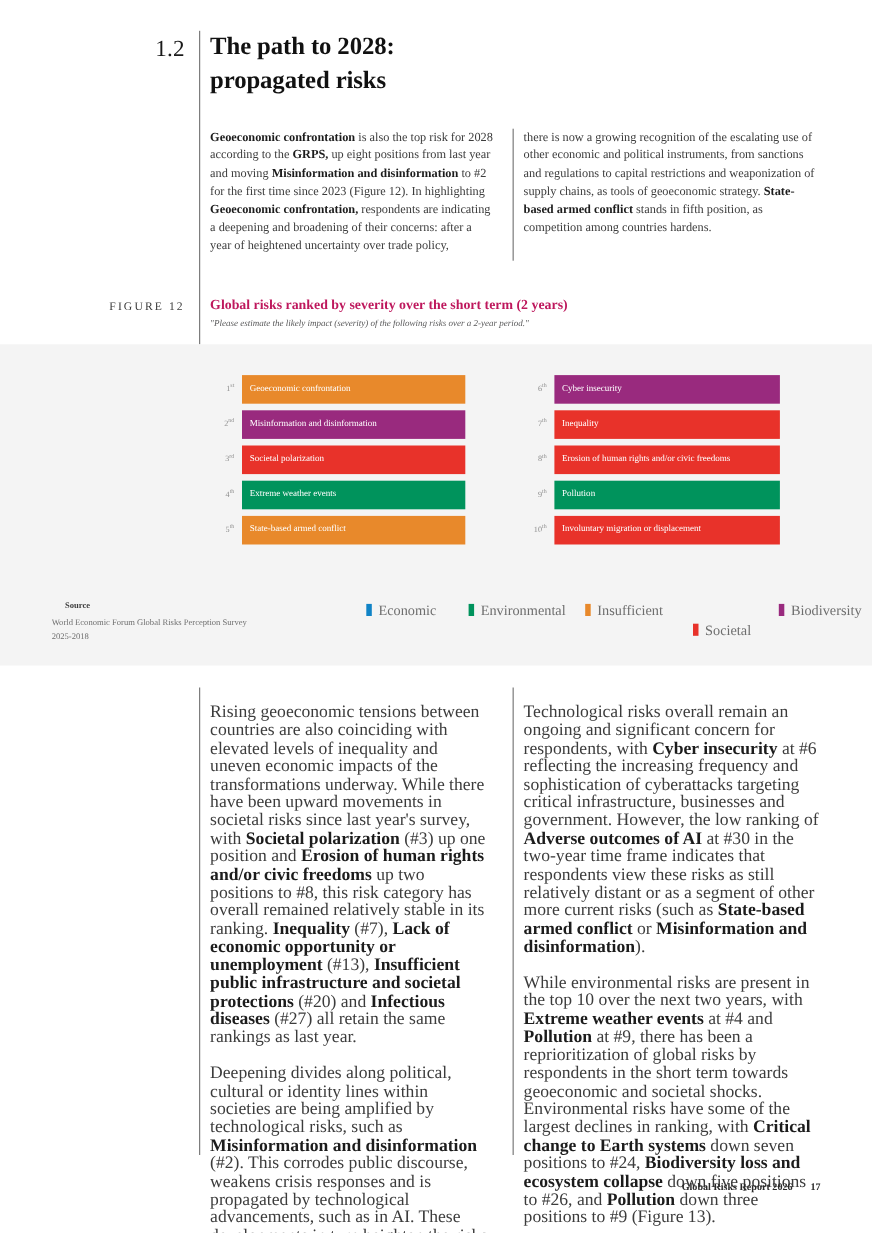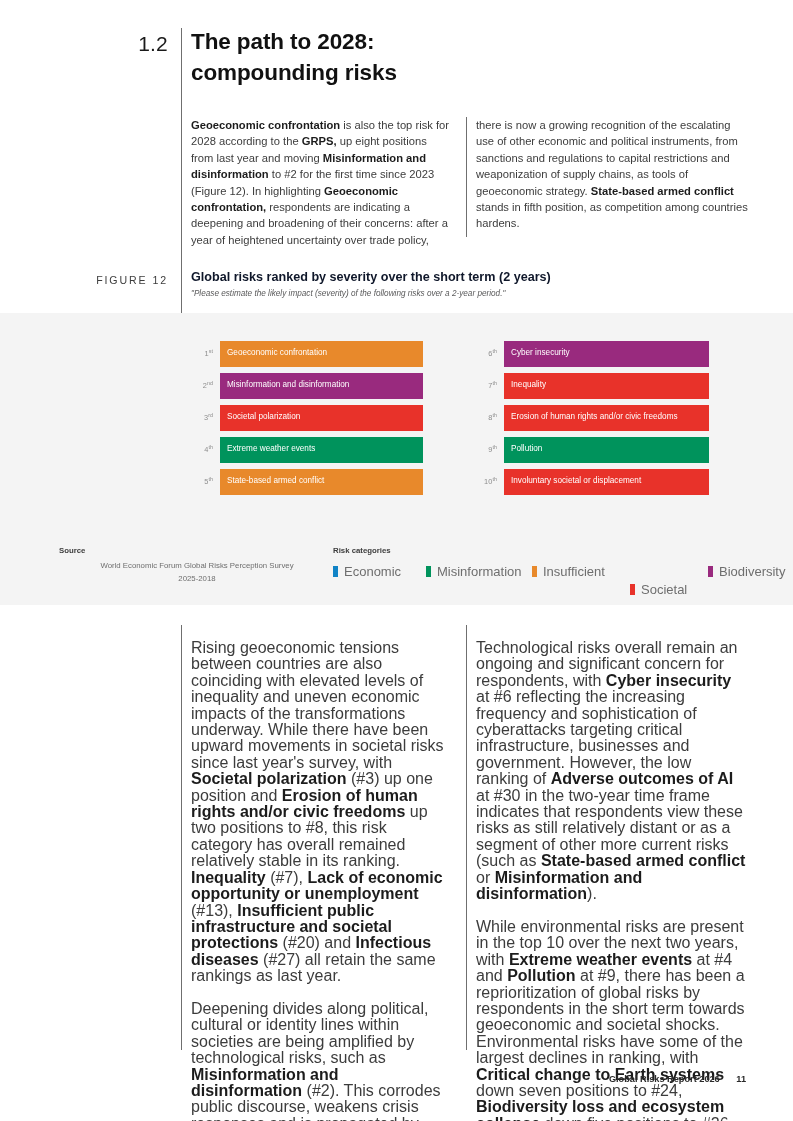--- a/index.html
+++ b/index.html
@@ -10,21 +10,21 @@
     width: 793px;
     height: 1121px;
     background: #ffffff;
     font-family: "Liberation Sans", sans-serif;
     color: #3d3d3d;
     position: relative;
     overflow: hidden;
   }
 
   
-  .page { position: relative; width: 635px; height: 1121px; }
+  .page { position: relative; width: 635px; height: 1121px; font-family: Liberation Serif, serif; }
 
   
   .rule {
     position: absolute;
     width: 1px;
     background: #6f6f6f;
   }
 
   
   .sec-head {
@@ -76,21 +76,21 @@
     font-size: 10.6px;
     letter-spacing: 1.9px;
     color: #3c3c3c;
   }
   .fig-title {
     position: absolute;
     left: 191px; top: 0px;
     width: 520px;
     font-size: 12.6px;
     font-weight: bold;
-    color: #0f172a;
+    color: #be185d;
   }
   .fig-sub {
     position: absolute;
     left: 191px; top: 19px;
     width: 520px;
     font-size: 8.2px;
     font-style: italic;
     color: #59595a;
   }
 
@@ -142,21 +142,21 @@
   }
 
   
   .srcblk { position: absolute; left: 47px; top: 233px; width: 300px; }
   .src-h {
     font-size: 7.8px; font-weight: bold; color: #3c3c3c;
     margin-bottom: 5px;
     padding-left: 12px;
   }
   .src-t {
-    font-size: 7.8px; color: #6e6e6e; line-height: 12.5px; text-align: center;
+    font-size: 7.8px; color: #6e6e6e; line-height: 12.5px;
   }
   .legblk { position: absolute; left: 333px; top: 233px; width: 420px; }
   .leg-h {
     font-size: 7.8px; font-weight: bold; color: #3c3c3c;
     margin-bottom: 7px;
   }
   .leg-items { position: relative; height: 14px; }
   .leg {
     position: absolute; top: 0;
     height: 12px;
@@ -210,21 +210,21 @@
   <div class="rule" style="left:181px; top:625px; height:425px;"></div>
 
   <div class="rule" style="left:466px; top:117px; height:120px;"></div>
 
   <div class="rule" style="left:466px; top:625px; height:425px;"></div>
 
   <div class="sec-head">
     <div class="sec-num">1.2</div>
     <div class="sec-title">
       <div>The path to 2028:</div>
-      <div>compounding risks</div>
+      <div>propagated risks</div>
     </div>
   </div>
 
   <div class="intro">
     <div class="col col-l"><b>Geoeconomic confrontation</b> is also the top risk for 2028 according to the <b>GRPS,</b> up eight positions from last year and moving <b>Misinformation and disinformation</b> to #2 for the first time since 2023 (Figure 12). In highlighting <b>Geoeconomic confrontation,</b> respondents are indicating a deepening and broadening of their concerns: after a year of heightened uncertainty over trade policy,</div>
     <div class="col col-r">there is now a growing recognition of the escalating use of other economic and political instruments, from sanctions and regulations to capital restrictions and weaponization of supply chains, as tools of geoeconomic strategy. <b>State-based armed conflict</b> stands in fifth position, as competition among countries hardens.</div>
   </div>
 
   <div class="fig-head">
     <div class="fig-label">FIGURE 12</div>
@@ -288,55 +288,54 @@
           </div>
           <div class="barrow">
             <div class="rank">9<sup>th</sup></div>
             <div class="bar" style="background: rgb(0, 147, 92);">
               <span>Pollution</span>
             </div>
           </div>
           <div class="barrow">
             <div class="rank">10<sup>th</sup></div>
             <div class="bar" style="background: rgb(232, 50, 42);">
-              <span>Involuntary societal or displacement</span>
+              <span>Involuntary migration or displacement</span>
             </div>
           </div>
         </div>
     </div>
 
     <div class="srcblk">
       <div class="src-h">Source</div>
       <div class="src-t">
         <div>World Economic Forum Global Risks Perception Survey</div>
         <div>2025-2018</div>
       </div>
     </div>
 
     <div class="legblk">
-      <div class="leg-h">Risk categories</div>
       <div class="leg-items" id="legendItems">
           <div class="leg" style="left: 0px;"><i style="background: rgb(16, 131, 198);"></i><em>Economic</em></div>
-          <div class="leg" style="left: 93px;"><i style="background: rgb(0, 147, 92);"></i><em>Misinformation</em></div>
+          <div class="leg" style="left: 93px;"><i style="background: rgb(0, 147, 92);"></i><em>Environmental</em></div>
           <div class="leg" style="left: 199px;"><i style="background: rgb(232, 137, 43);"></i><em>Insufficient</em></div>
           <div class="leg" style="left: 297px; margin-top: 18px;"><i style="background: rgb(232, 50, 42);"></i><em>Societal</em></div>
           <div class="leg" style="left: 375px;"><i style="background: rgb(153, 42, 126);"></i><em>Biodiversity</em></div>
         </div>
     </div>
   </div>
 
   <div class="body">
     <div class="bcol bcol-l">
         <p>Rising geoeconomic tensions between countries are also coinciding with elevated levels of inequality and uneven economic impacts of the transformations underway. While there have been upward movements in societal risks since last year's survey, with <b>Societal polarization</b> (#3) up one position and <b>Erosion of human rights and/or civic freedoms</b> up two positions to #8, this risk category has overall remained relatively stable in its ranking. <b>Inequality</b> (#7), <b>Lack of economic opportunity or unemployment</b> (#13), <b>Insufficient public infrastructure and societal protections</b> (#20) and <b>Infectious diseases</b> (#27) all retain the same rankings as last year.</p>
         <p>Deepening divides along political, cultural or identity lines within societies are being amplified by technological risks, such as <b>Misinformation and disinformation</b> (#2). This corrodes public discourse, weakens crisis responses and is propagated by technological advancements, such as in AI. These developments in turn heighten the risks of increased digital distrust and dilution of ambitious socio-environmental decision-making amid shifting short-term priorities and increasingly nationalistic narratives.</p>
       </div>
     <div class="bcol bcol-r">
         <p>Technological risks overall remain an ongoing and significant concern for respondents, with <b>Cyber insecurity</b> at #6 reflecting the increasing frequency and sophistication of cyberattacks targeting critical infrastructure, businesses and government. However, the low ranking of <b>Adverse outcomes of AI</b> at #30 in the two-year time frame indicates that respondents view these risks as still relatively distant or as a segment of other more current risks (such as <b>State-based armed conflict</b> or <b>Misinformation and disinformation</b>).</p>
         <p>While environmental risks are present in the top 10 over the next two years, with <b>Extreme weather events</b> at #4 and <b>Pollution</b> at #9, there has been a reprioritization of global risks by respondents in the short term towards geoeconomic and societal shocks. Environmental risks have some of the largest declines in ranking, with <b>Critical change to Earth systems</b> down seven positions to #24, <b>Biodiversity loss and ecosystem collapse</b> down five positions to #26, and <b>Pollution</b> down three positions to #9 (Figure 13).</p>
       </div>
   </div>
 
   <div class="footer">
     <span>Global Risks Report 2026</span>
-    <span class="pg">11</span>
+    <span class="pg">17</span>
   </div>
 
 </div>
 
 </body></html>

